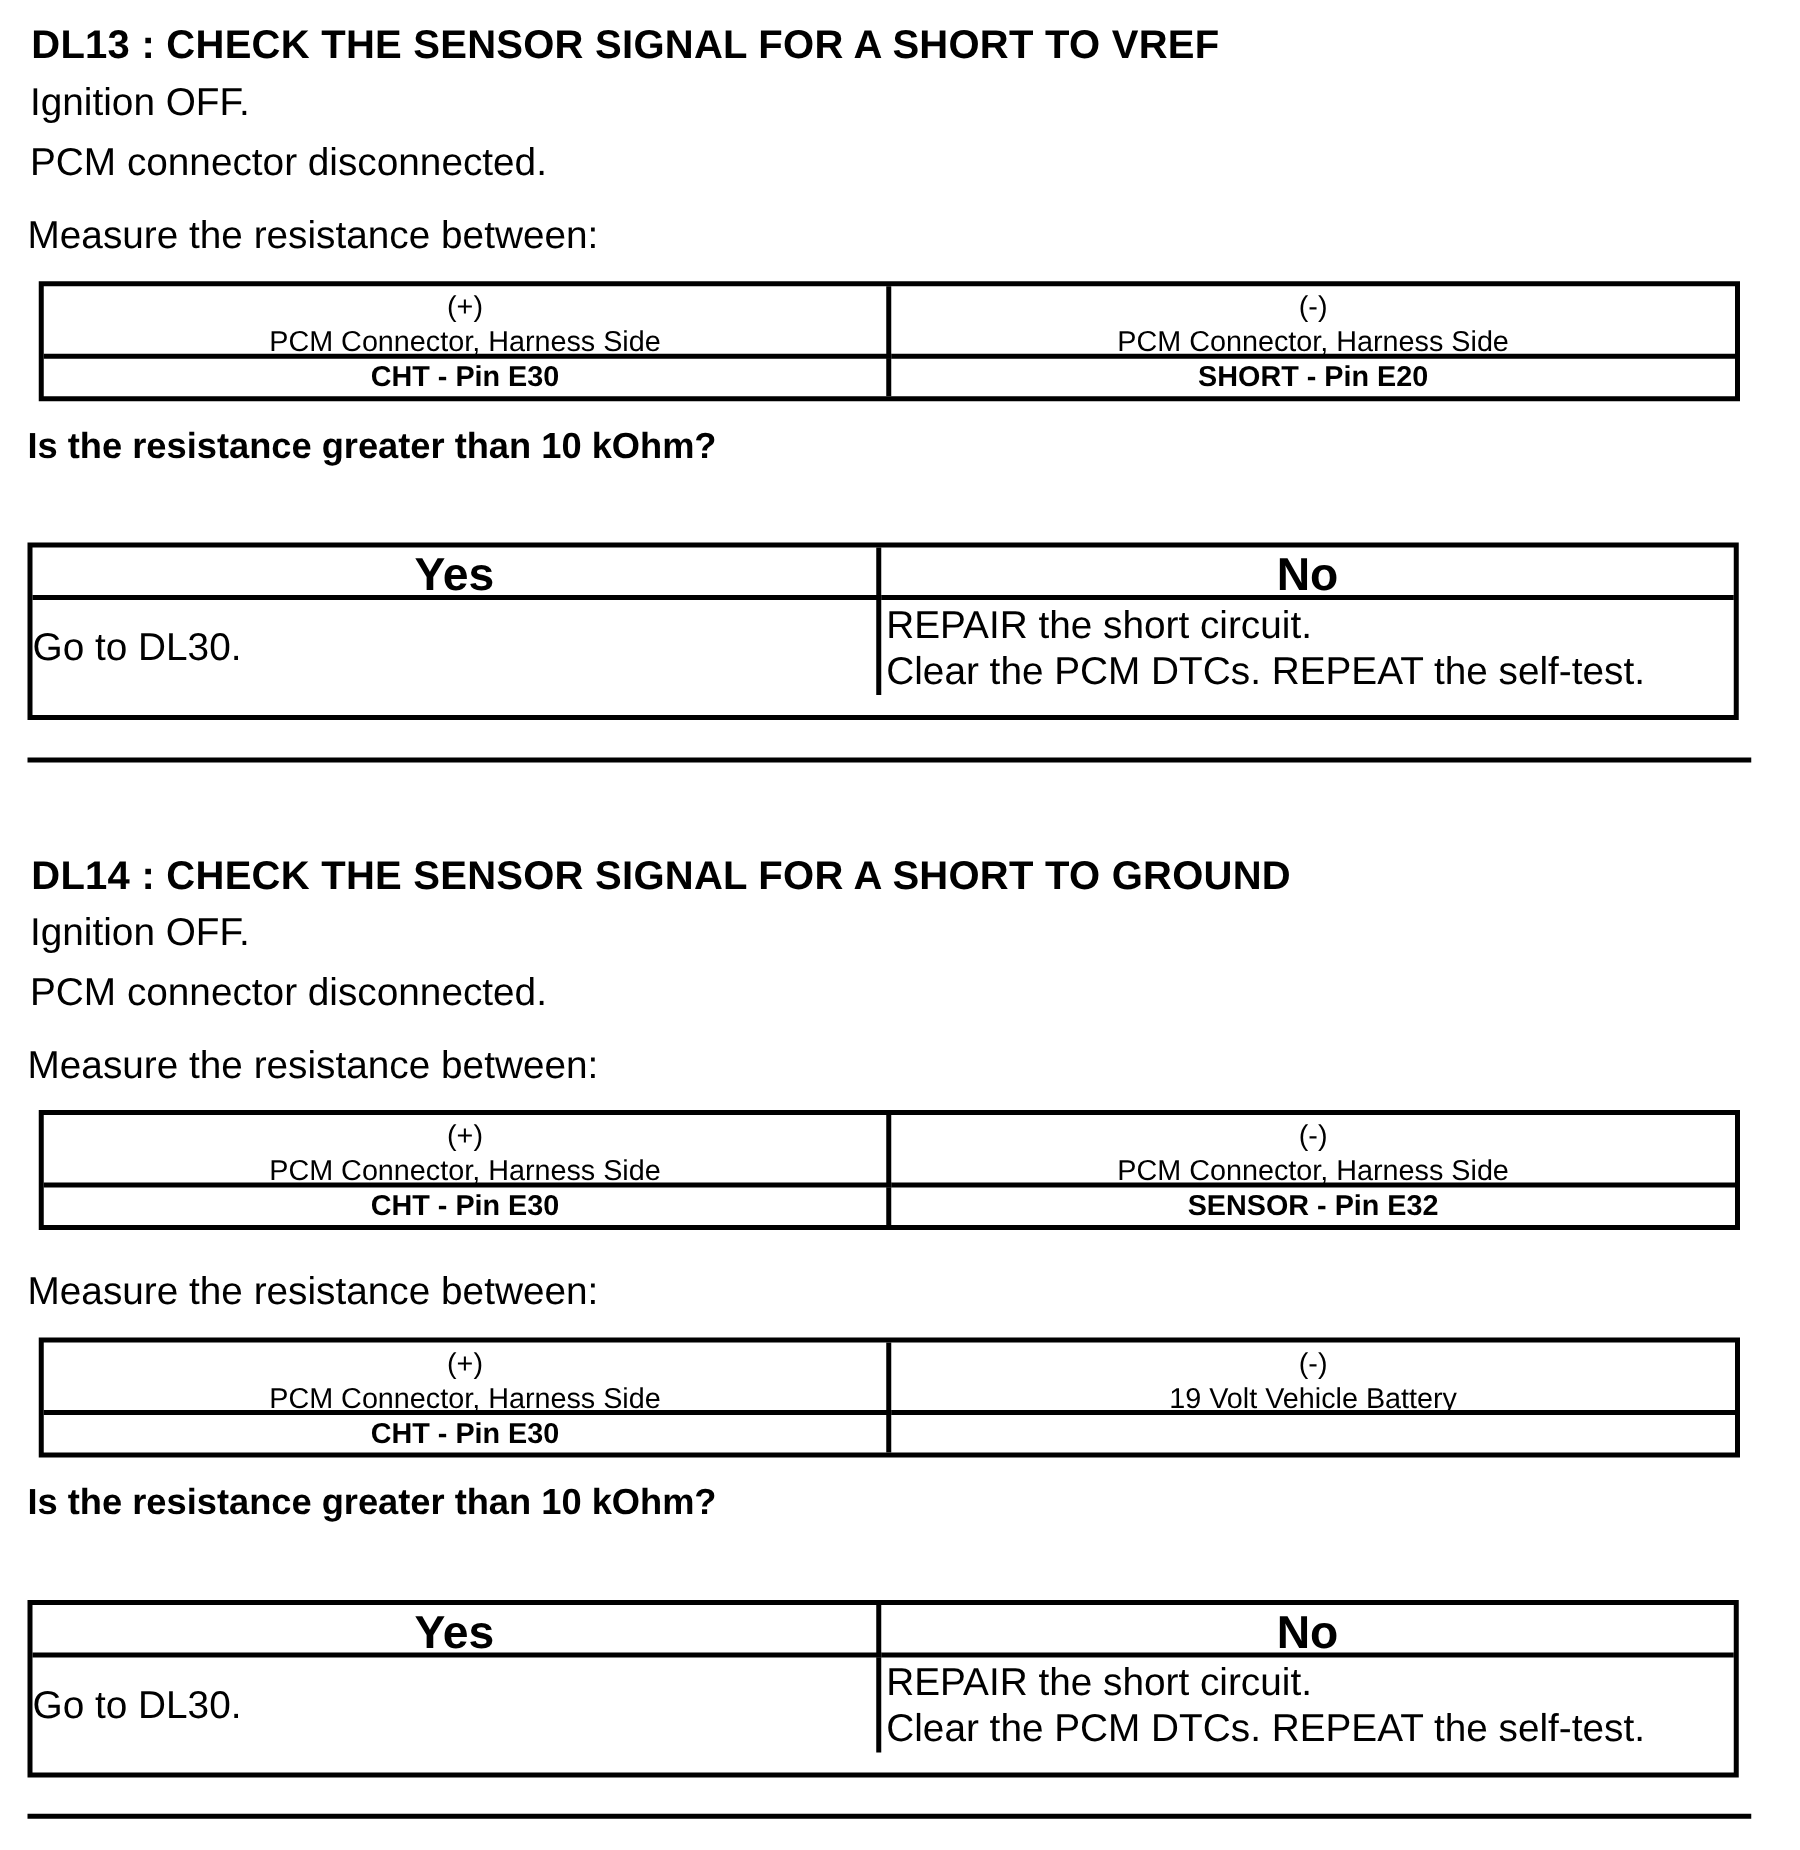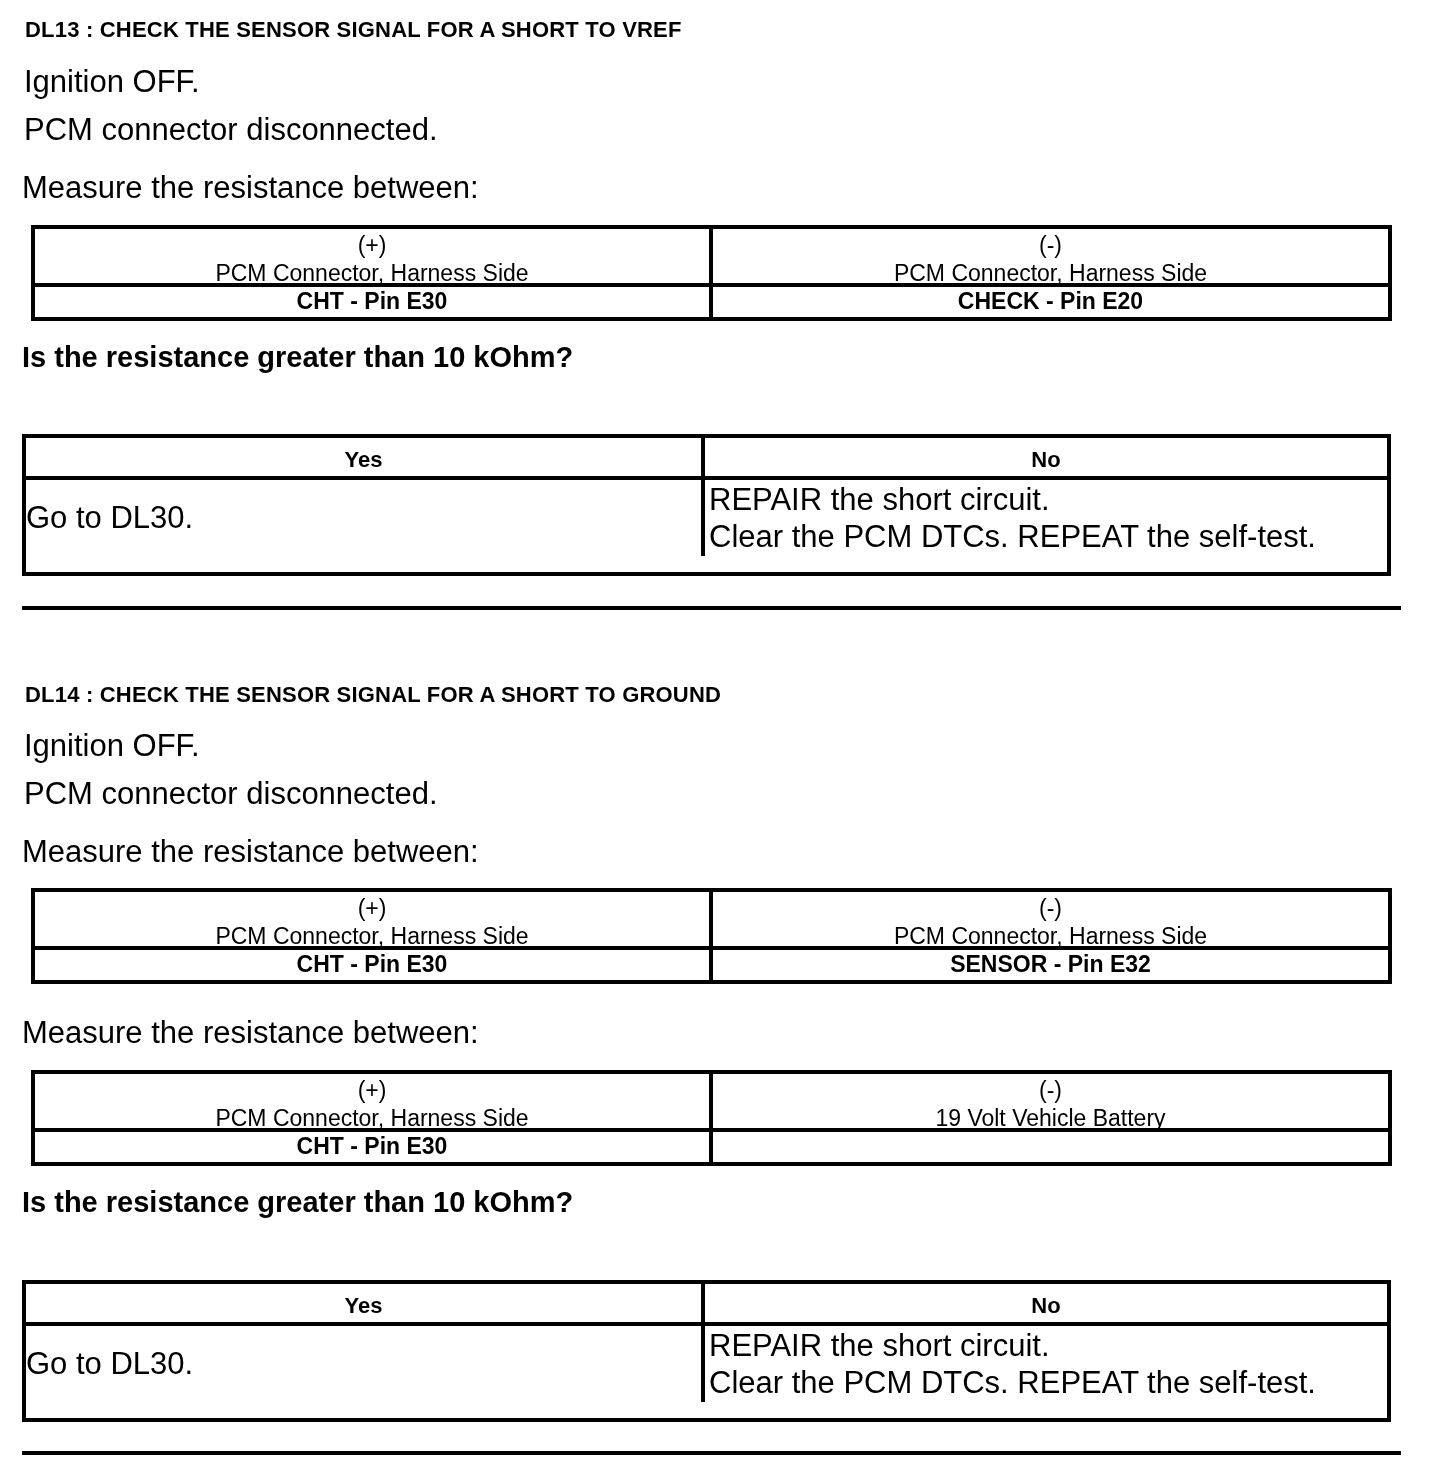--- a/index.html
+++ b/index.html
@@ -1,37 +1,37 @@
 <!DOCTYPE html>
 <html><head>
 <meta charset="utf-8">
 <style>
   html, body { margin: 0; padding: 0; background: #ffffff; }
   body {
     width: 1440px; height: 1480px; position: relative; overflow: hidden;
     font-family: "Liberation Sans", sans-serif; color: #000;
   }
   .abs { position: absolute; }
-  .step-title { font-weight: bold; font-size: 22px; left: 25px; letter-spacing: 0.2px; white-space: nowrap; }
+  .step-title { font-weight: bold; font-size: 32px; left: 25px; letter-spacing: 0.2px; white-space: nowrap; }
   .line { font-size: 31px; left: 24px; white-space: nowrap; }
   .question { font-weight: bold; font-size: 29px; left: 22px; white-space: nowrap; }
   .mtable {
     position: absolute; left: 31px; width: 1361px; border: 4px solid #000; box-sizing: border-box;
     display: grid; grid-template-columns: 678px 1fr;
   }
   .mtable .cell { text-align: center; font-size: 23px; line-height: 28px; box-sizing: border-box; }
   .mtable .head { border-bottom: 4px solid #000; height: 58px; padding-top: 2px; }
   .mtable .val { height: 30px; line-height: 29px; font-weight: bold; }
   .mtable .left { border-right: 4px solid #000; }
   .ytable {
     position: absolute; left: 22px; width: 1369px; border: 4px solid #000; box-sizing: border-box;
     display: grid; grid-template-columns: 679px 1fr;
   }
   .ytable .left { border-right: 4px solid #000; }
-  .ytable .head { height: 42px; border-bottom: 4px solid #000; font-weight: bold; font-size: 22px; text-align: center; line-height: 44px; box-sizing: border-box; }
+  .ytable .head { height: 42px; border-bottom: 4px solid #000; font-weight: bold; font-size: 37px; text-align: center; line-height: 44px; box-sizing: border-box; }
   .ytable .yes-body { height: 76px; font-size: 31px; display: flex; align-items: center; justify-content: flex-start; }
   .ytable .no-body { height: 92px; font-size: 31px; line-height: 37px; padding-left: 4px; padding-top: 1px; box-sizing: border-box; white-space: nowrap; }
   .rule { position: absolute; left: 22px; width: 1379px; height: 4px; background: #000; }
 </style>
 </head>
 <body>
 
 <div>
   <div class="abs step-title" style="top:17px;">DL13 : CHECK THE SENSOR SIGNAL FOR A SHORT TO VREF</div>
   <div class="abs line" style="top:64px;">Ignition OFF.</div>
@@ -41,21 +41,21 @@
   <div class="mtable" style="top:225px;">
     <div class="cell head left">
       <div>(+)</div>
       <div>PCM Connector, Harness Side</div>
     </div>
     <div class="cell head">
       <div>(-)</div>
       <div>PCM Connector, Harness Side</div>
     </div>
     <div class="cell val left">CHT - Pin E30</div>
-    <div class="cell val">CHECK - Pin E20</div>
+    <div class="cell val">SHORT - Pin E20</div>
   </div>
 
   <div class="abs question" style="top:341px;">Is the resistance greater than 10 kOhm?</div>
 
   <div class="ytable" style="top:434px;">
     <div class="head left">Yes</div>
     <div class="head">No</div>
     <div class="yes-body left">
       <span>Go to DL30.</span>
     </div>

